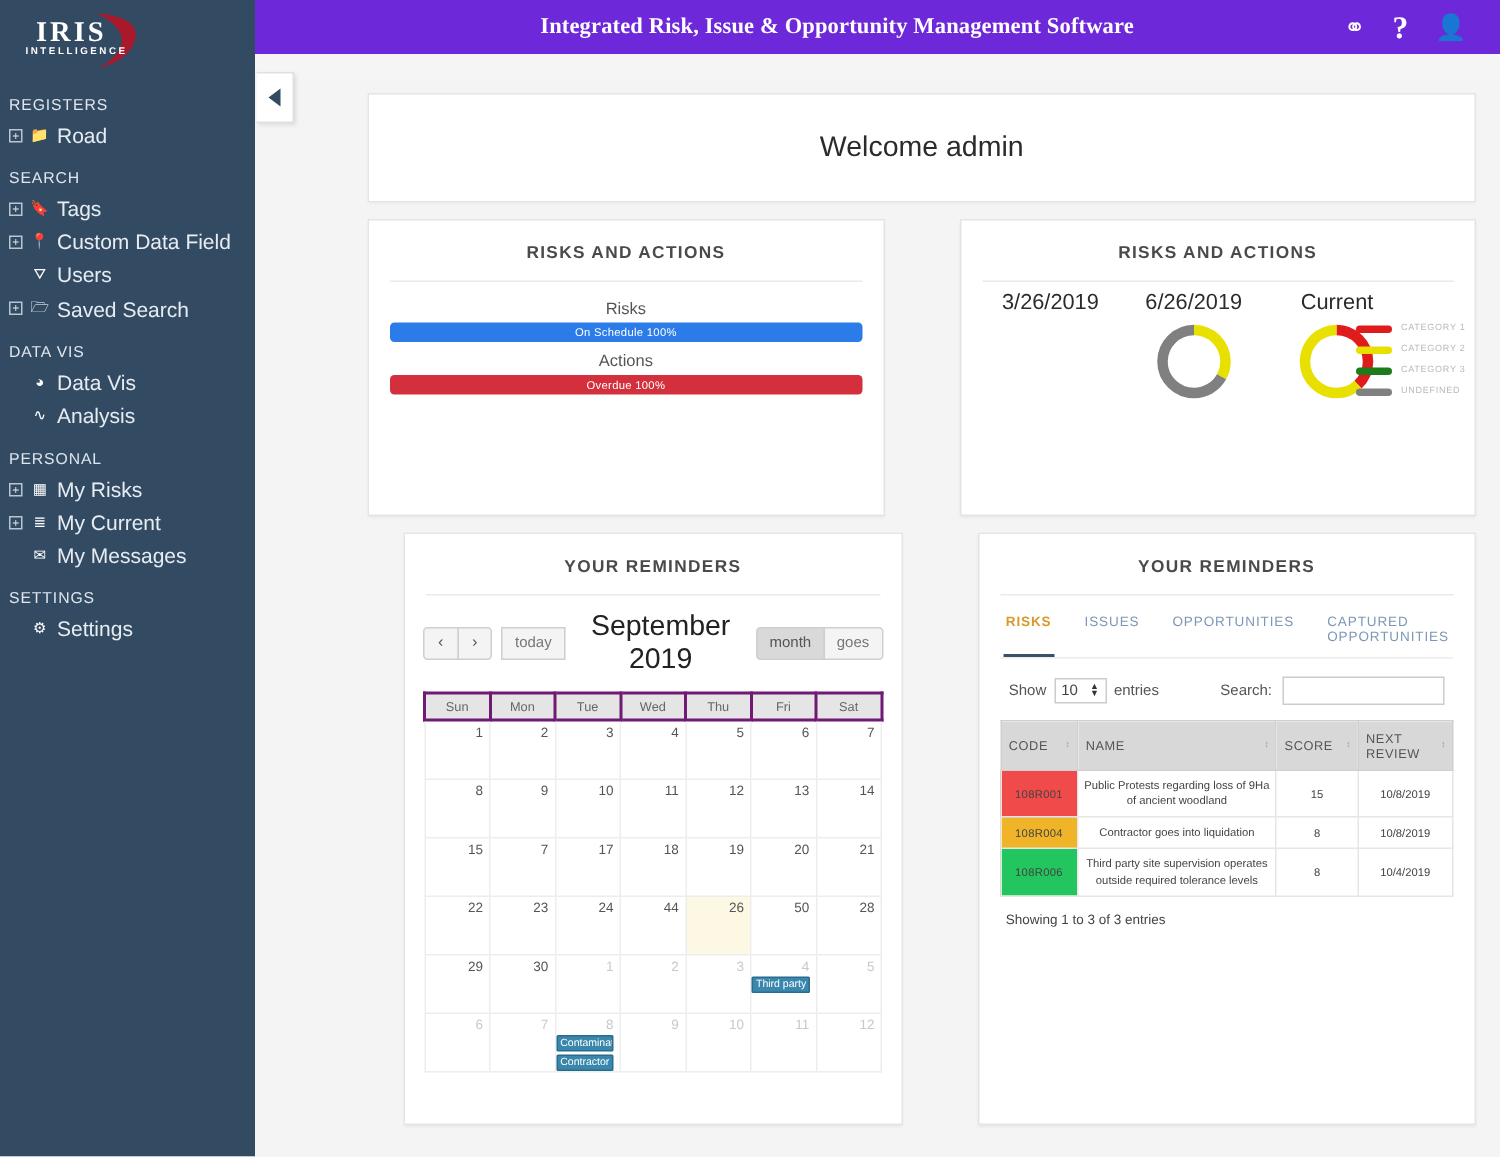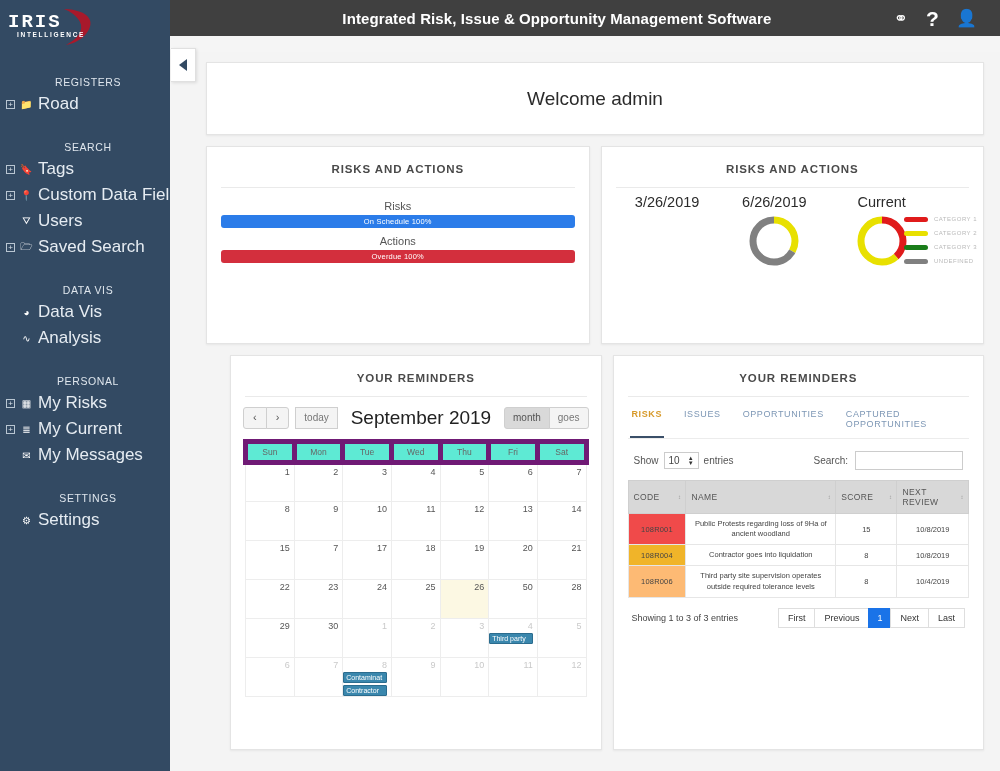--- a/index.html
+++ b/index.html
@@ -22,50 +22,50 @@
   }
   .logo-wrap {
     height: 52px; display: flex; align-items: center;
     padding-left: 8px; position: relative;
   }
   .logo-box { position: relative; width: 92px; height: 42px; }
   .logo-swoosh {
     position: absolute; right: 0; top: 1px; width: 40px; height: 40px;
   }
   .logo-iris {
-    position: absolute; left: 0; top: 6px;
+    position: absolute; left: 16px; top: 6px;
     font-size: 19px; letter-spacing: 2px; font-weight: 700; color: #fff;
-    font-family: Liberation Mono, monospace;
+    font-family: Liberation Serif, serif;
   }
   .logo-sub {
     position: absolute; left: 9px; top: 26px;
     font-size: 6.5px; letter-spacing: 1.7px; font-weight: 700; color: #fff;
   }
   .nav-section-title {
     font-size: 10.5px; letter-spacing: 0.6px; color: #dfe6ed;
-    padding: 0 0 3px 6px; margin-top: 24px; text-transform: uppercase; text-align: center;
+    padding: 0 0 3px 6px; margin-top: 12px; text-transform: uppercase;
   }
   .nav-item {
     display: flex; align-items: center; gap: 5px;
     font-size: 11px; color: #e6ecf2; padding: 3px 0 3px 6px;
     white-space: nowrap; cursor: pointer;
   }
   .expander {
     width: 9px; height: 9px; border: 1px solid #b9c6d2; color: #dbe4ec;
     font-size: 8px; line-height: 7px; text-align: center; flex: 0 0 9px;
     display: inline-block;
   }
   .expander.blank { border: none; }
   .nav-icon { width: 13px; text-align: center; font-size: 10px; flex: 0 0 13px; color: #ffffff; }
-  .nav-label { font-size: 17px; }
+  .nav-label { font-size: 14px; }
 
   
   .topbar {
     position: absolute; left: 170px; top: 0; width: 830px; height: 36px;
-    background: #404040; display: flex; align-items: center;
+    background: #6d28d9; display: flex; align-items: center; font-family: Liberation Serif, serif;
   }
   .topbar-title {
     flex: 1; text-align: center; color: #fff;
     font-size: 15px; font-weight: 700; padding-left: 50px;
     letter-spacing: 0.1px;
   }
   .topbar-icons { display: flex; align-items: center; gap: 18px; padding-right: 22px; }
   .topbar-icon { color: #fff; font-size: 17px; cursor: pointer; line-height: 1; }
   .topbar-icon.help { font-size: 21px; font-weight: 700; }
 
@@ -87,20 +87,21 @@
   }
   .collapse-tab .tri {
     width: 0; height: 0;
     border-top: 6px solid transparent; border-bottom: 6px solid transparent;
     border-right: 8px solid #334a63;
   }
 
   .card {
     background: #fff; border: 1px solid #e4e4e4;
     box-shadow: 0 1px 2px rgba(0,0,0,0.06);
+    margin-left: 39px;
   }
   .card-title {
     text-align: center; font-size: 17px; color: #3b3b3b;
     font-weight: 400; padding: 18px 0 16px;
   }
   .card-title.sm {
     font-size: 11.5px; font-weight: 700; letter-spacing: 0.9px;
     color: #4a4a4a; padding: 16px 0 12px;
   }
   .card-sep { height: 1px; background: #eaeaea; margin: 0 14px; }
@@ -146,22 +147,22 @@
   }
   .btn-group { display: flex; }
   .btn-group .btn { border-radius: 0; margin-left: -1px; }
   .btn-group .btn:first-child { margin-left: 0; border-radius: 3px 0 0 3px; }
   .btn-group .btn:last-child { border-radius: 0 3px 3px 0; }
   .btn.arrow { padding: 3px 9px; font-size: 11px; color: #555; }
   .btn.active { background: #d9d9d9; color: #555; }
   .cal-title { flex: 1; text-align: center; font-size: 19px; color: #222; }
   .cal-table { width: 100%; border-collapse: collapse; table-layout: fixed; }
   .cal-table th {
-    background: #5eead4; color: #666; font-size: 8.5px; font-weight: 400;
-    padding: 3px 0; border: 5px solid #701a75;
+    background: #e5e5e5; color: #666; font-size: 8.5px; font-weight: 400;
+    padding: 3px 0; border: 2px solid #701a75;
   }
   .cal-table td {
     border: 1px solid #ededed; height: 39px; vertical-align: top;
     text-align: right; padding: 2px 4px 0 0; font-size: 9px; color: #555;
     position: relative;
   }
   .cal-table td.other { color: #c9c9c9; }
   .cal-table td.today { background: #fcf8e3; }
   .ev {
     background: #3a87ad; color: #fff; font-size: 7px; border: 1px solid #2b6c8e;
@@ -479,21 +480,21 @@
                     <td>
                       <div>22</div>
                     </td>
                     <td>
                       <div>23</div>
                     </td>
                     <td>
                       <div>24</div>
                     </td>
                     <td>
-                      <div>25</div>
+                      <div>44</div>
                     </td>
                     <td class="today">
                       <div>26</div>
                     </td>
                     <td>
                       <div>50</div>
                     </td>
                     <td>
                       <div>28</div>
                     </td>
@@ -605,36 +606,29 @@
                     <td>15</td>
                     <td>10/8/2019</td>
                   </tr>
                   <tr>
                     <td class="code-cell" style="background: rgb(240, 180, 41);">108R004</td>
                     <td class="name-cell">Contractor goes into liquidation</td>
                     <td>8</td>
                     <td>10/8/2019</td>
                   </tr>
                   <tr>
-                    <td class="code-cell" style="background: #fdba74;">108R006</td>
+                    <td class="code-cell" style="background: #22c55e;">108R006</td>
                     <td class="name-cell">Third party site supervision operates outside required tolerance levels</td>
                     <td>8</td>
                     <td>10/4/2019</td>
                   </tr>
                 </tbody>
             </table>
 
             <div class="table-foot">
               <div class="foot-info">Showing 1 to 3 of 3 entries</div>
-              <div class="pager" id="rt-pager">
-                  <button class="pg">First</button>
-                  <button class="pg">Previous</button>
-                  <button class="pg cur">1</button>
-                  <button class="pg">Next</button>
-                  <button class="pg">Last</button>
-                </div>
             </div>
           </div>
         </section>
       </div>
     </div>
   </main>
 </div>
 
 </body></html>

